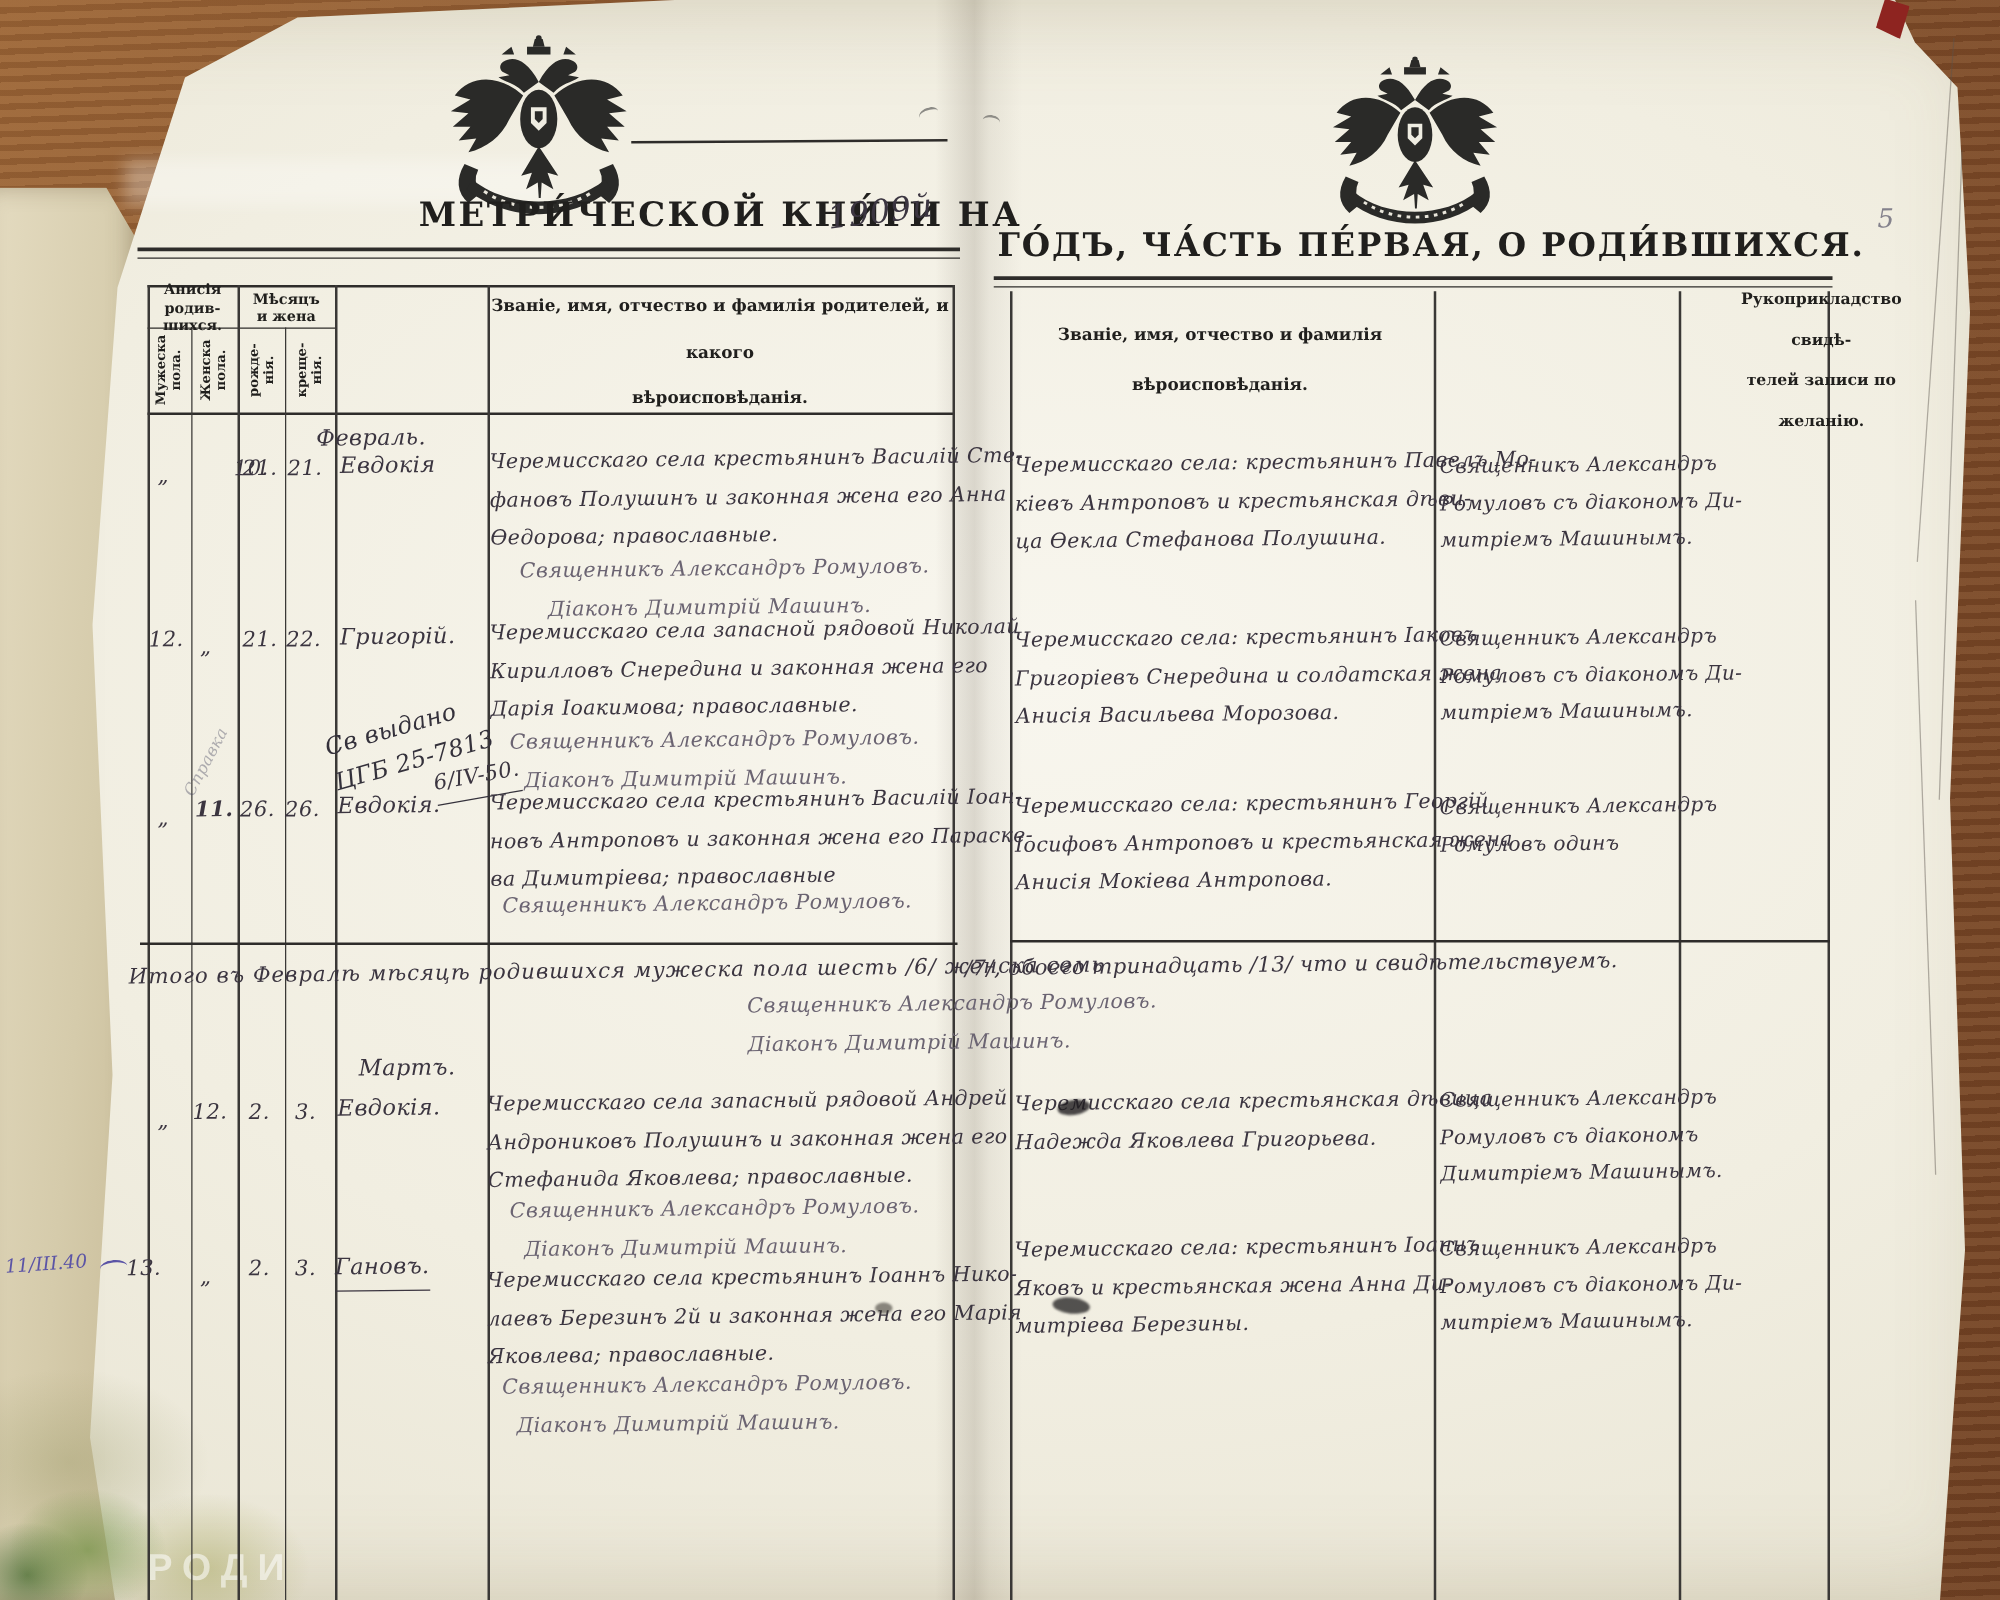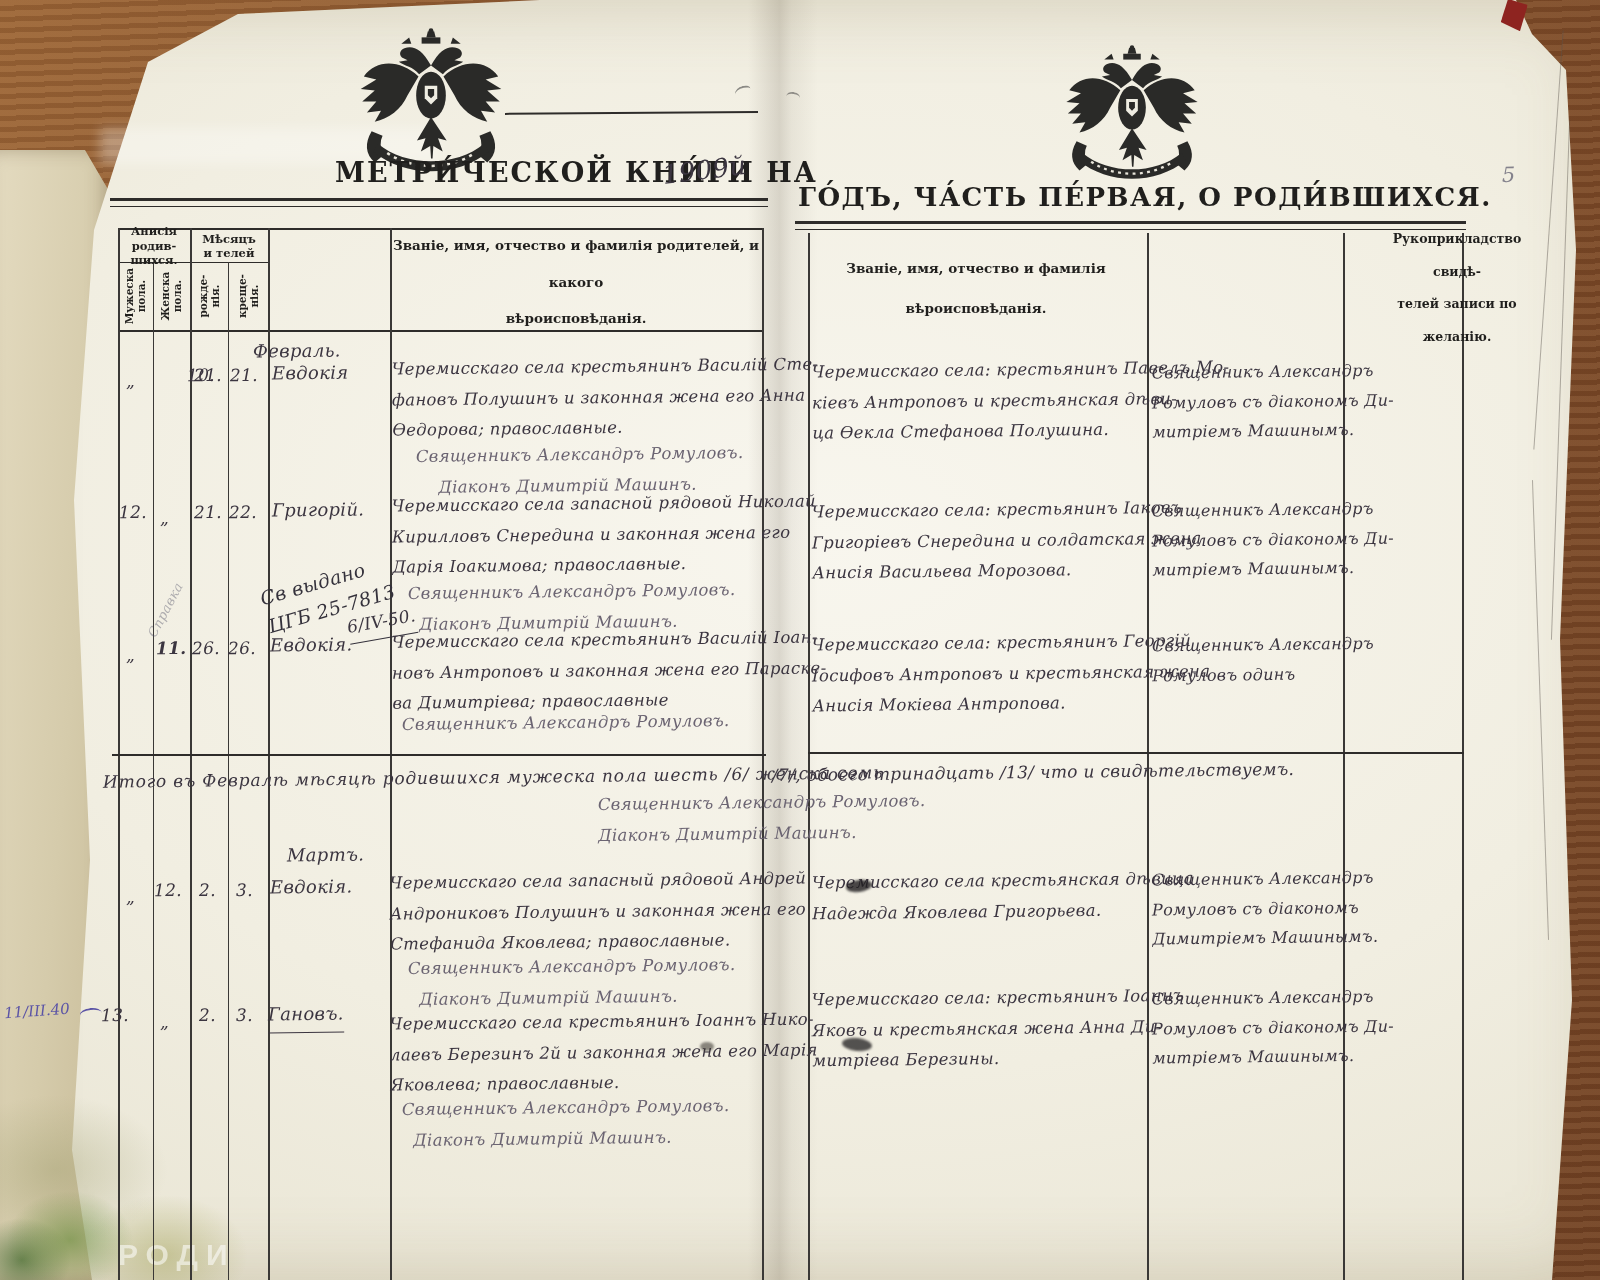--- a/index.html
+++ b/index.html
@@ -101,21 +101,21 @@
   <div class="abs vline" style="left:190px;top:228px;width:2px;height:1052px;"></div>
   <div class="abs vline" style="left:228px;top:262px;width:1px;height:1018px;"></div>
   <div class="abs vline" style="left:268px;top:228px;width:2px;height:1052px;"></div>
   <div class="abs vline" style="left:390px;top:228px;width:2px;height:1052px;"></div>
   <div class="abs vline" style="left:762px;top:228px;width:2px;height:1052px;"></div>
   <div class="abs hline" style="left:112px;top:754px;width:654px;height:2px;"></div>
 
   <div class="abs printed hdr" style="left:118px;top:231px;width:72px;height:30px;font-size:11.5px;line-height:1.25;">Анисія родив-
 шихся.</div>
   <div class="abs printed hdr" style="left:190px;top:231px;width:78px;height:30px;font-size:11.5px;line-height:1.25;">Мѣсяцъ
-и телей</div>
+и жена</div>
   <div class="abs printed vcell" style="left:118px;top:262px;width:35px;height:68px;font-size:10.5px;">
       <span>Мужеска
 пола.</span>
     </div>
   <div class="abs printed vcell" style="left:153px;top:262px;width:37px;height:68px;font-size:10.5px;">
       <span>Женска
 пола.</span>
     </div>
   <div class="abs printed vcell" style="left:190px;top:262px;width:38px;height:68px;font-size:10.5px;">
       <span>рожде-

